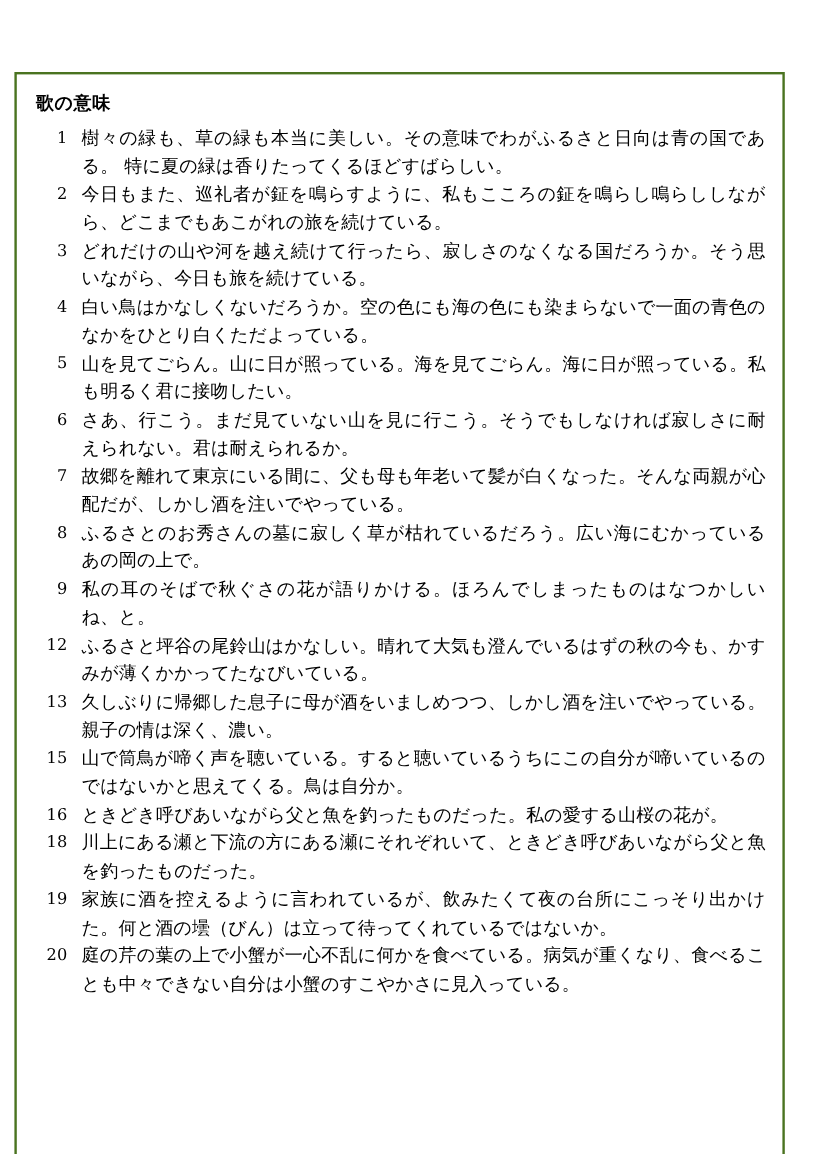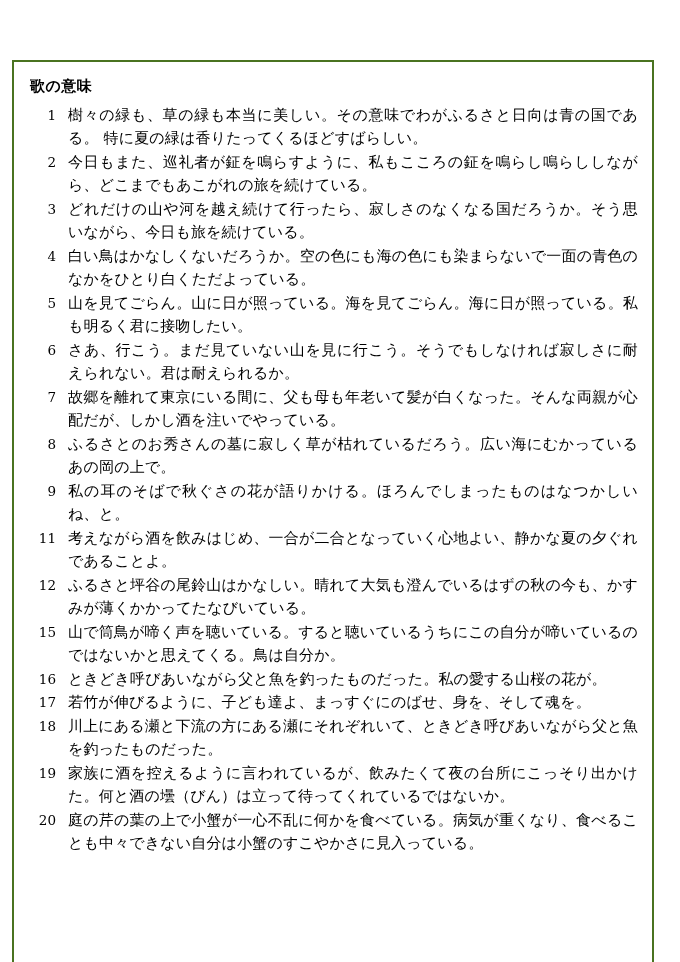--- a/index.html
+++ b/index.html
@@ -99,38 +99,34 @@
       </div>
       <div class="entry">
         <div class="entry-num">8</div>
         <div class="entry-text">ふるさとのお秀さんの墓に寂しく草が枯れているだろう。広い海にむかっているあの岡の上で。</div>
       </div>
       <div class="entry">
         <div class="entry-num">9</div>
         <div class="entry-text">私の耳のそばで秋ぐさの花が語りかける。ほろんでしまったものはなつかしいね、と。</div>
       </div>
       <div class="entry">
-        <div class="entry-num">11</div>
-        <div class="entry-text">考えながら酒を飲みはじめ、一合が二合となっていく心地よい、静かな夏の夕ぐれであることよ。</div>
+        <div class="entry-num">12</div>
+        <div class="entry-text">ふるさと坪谷の尾鈴山はかなしい。晴れて大気も澄んでいるはずの秋の今も、かすみが薄くかかってたなびいている。</div>
       </div>
       <div class="entry">
-        <div class="entry-num">12</div>
-        <div class="entry-text">ふるさと坪谷の尾鈴山はかなしい。晴れて大気も澄んでいるはずの秋の今も、かすみが薄くかかってたなびいている。</div>
+        <div class="entry-num">13</div>
+        <div class="entry-text">久しぶりに帰郷した息子に母が酒をいましめつつ、しかし酒を注いでやっている。親子の情は深く、濃い。</div>
       </div>
       <div class="entry">
         <div class="entry-num">15</div>
         <div class="entry-text">山で筒鳥が啼く声を聴いている。すると聴いているうちにこの自分が啼いているのではないかと思えてくる。鳥は自分か。</div>
       </div>
       <div class="entry">
         <div class="entry-num">16</div>
         <div class="entry-text">ときどき呼びあいながら父と魚を釣ったものだった。私の愛する山桜の花が。</div>
-      </div>
-      <div class="entry">
-        <div class="entry-num">17</div>
-        <div class="entry-text">若竹が伸びるように、子ども達よ、まっすぐにのばせ、身を、そして魂を。</div>
       </div>
       <div class="entry">
         <div class="entry-num">18</div>
         <div class="entry-text">川上にある瀬と下流の方にある瀬にそれぞれいて、ときどき呼びあいながら父と魚を釣ったものだった。</div>
       </div>
       <div class="entry">
         <div class="entry-num">19</div>
         <div class="entry-text">家族に酒を控えるように言われているが、飲みたくて夜の台所にこっそり出かけた。何と酒の壜（びん）は立って待ってくれているではないか。</div>
       </div>
       <div class="entry">

